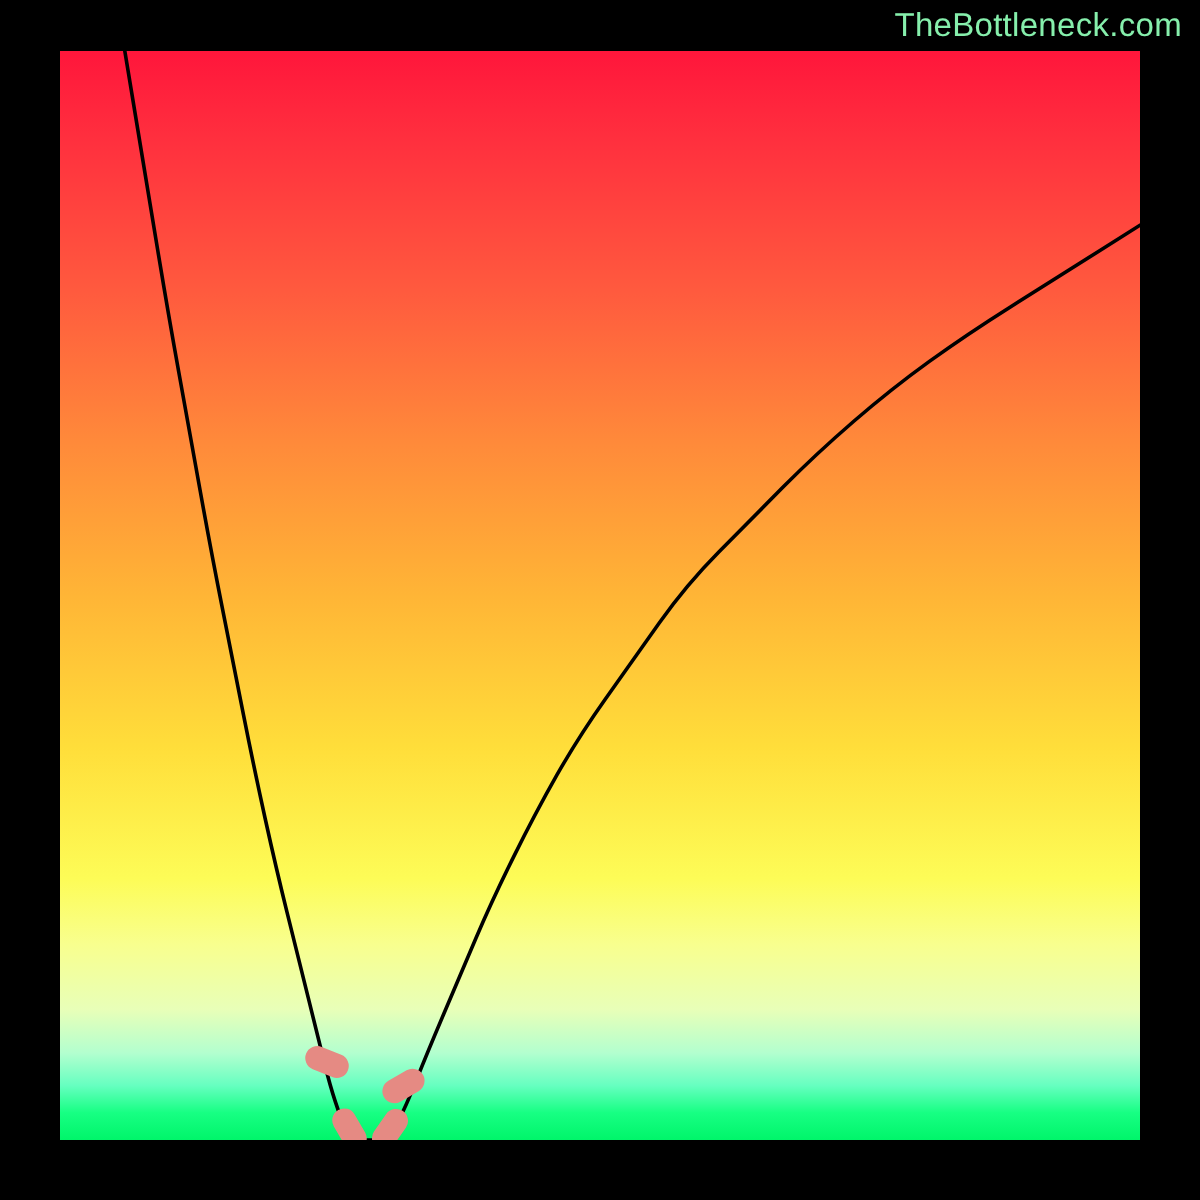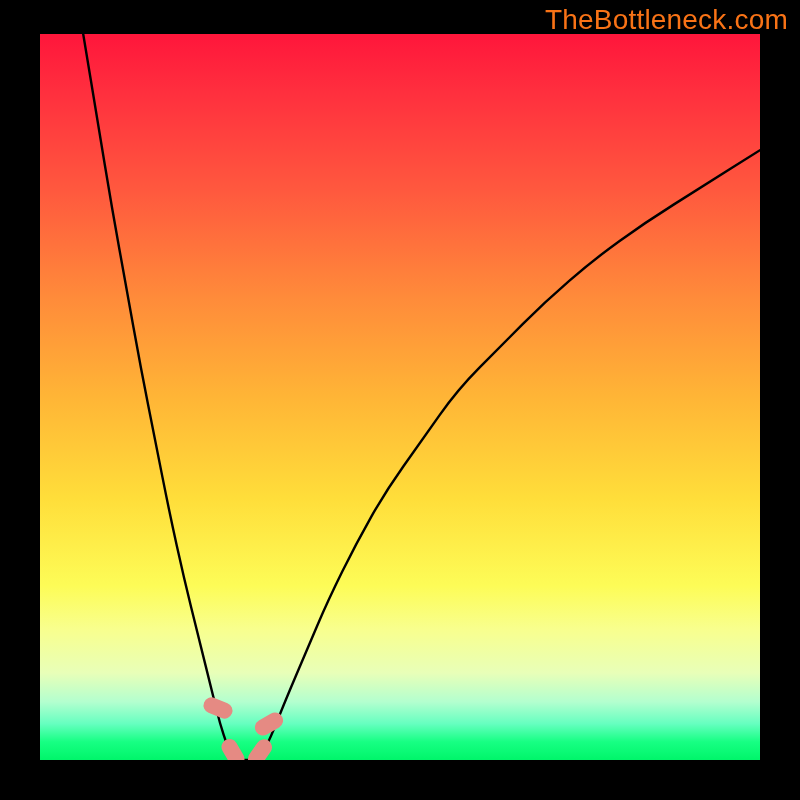--- a/index.html
+++ b/index.html
@@ -16,22 +16,22 @@
     left: 0;
     top: 0;
     width: 800px;
     height: 800px;
     background: #000;
   }
   .watermark {
     position: absolute;
     top: 4px;
     right: 12px;
-    color: #f97316;
-    font-size: 28px;
+    color: #86efac;
+    font-size: 22px;
     font-weight: 400;
     letter-spacing: 0.2px;
     z-index: 50;
     text-align: center;
   }
   .plot {
     position: absolute;
     left: 40px;
     top: 34px;
     width: 720px;

